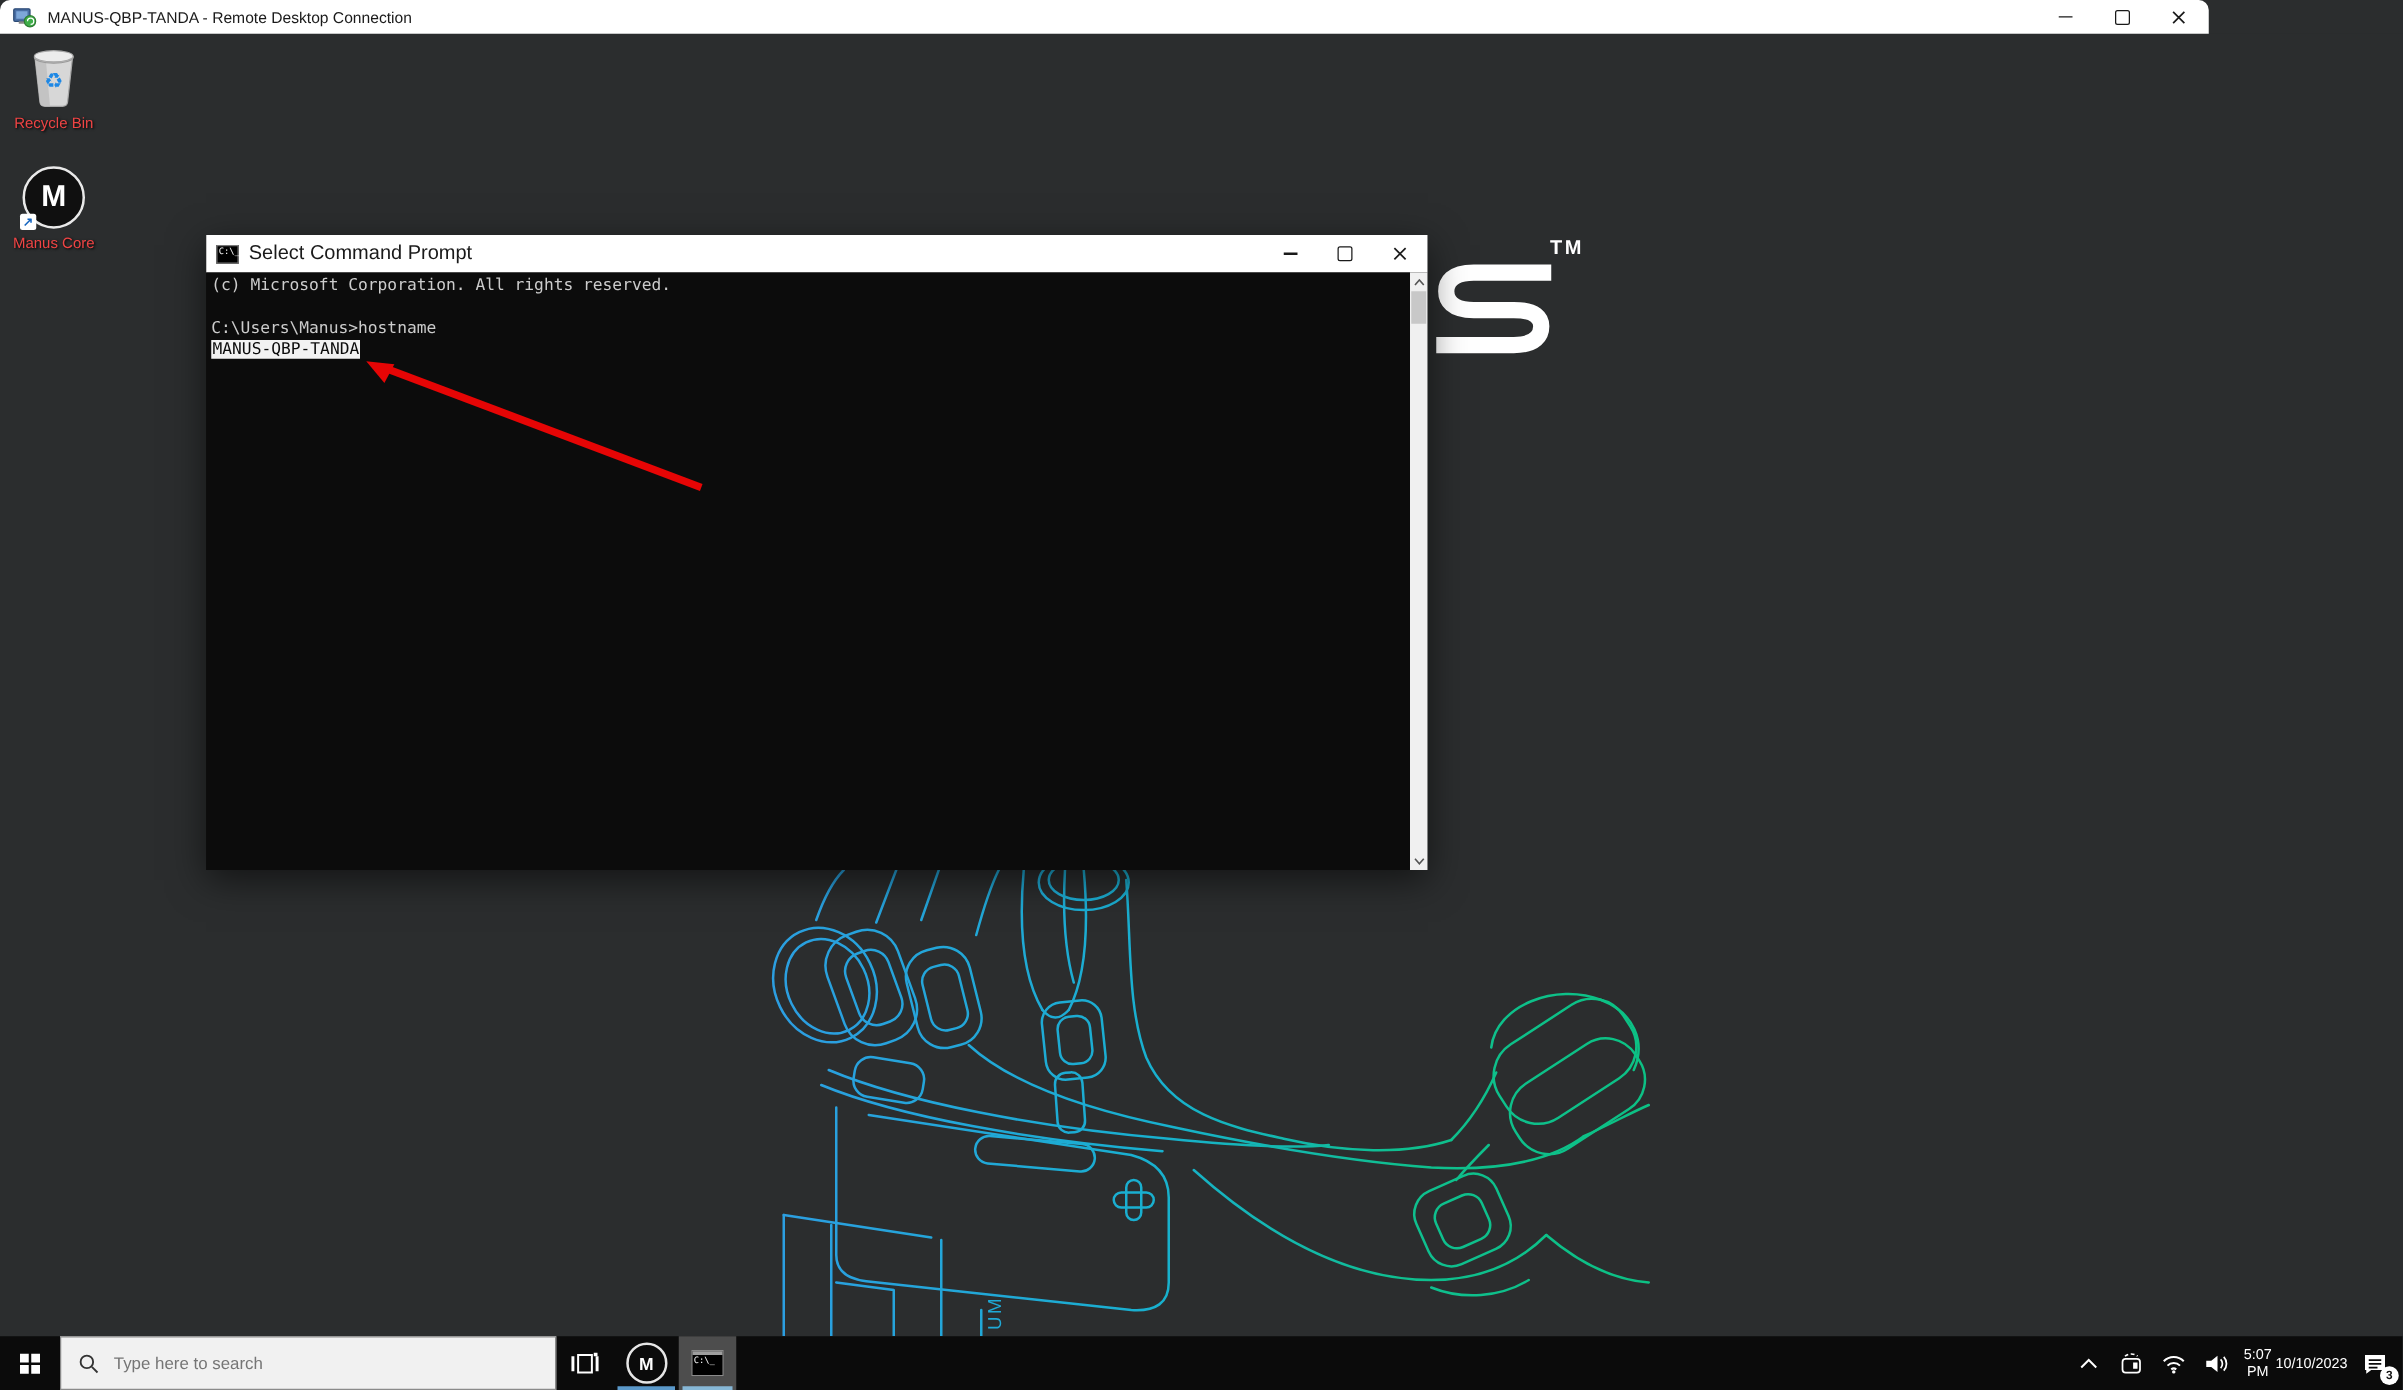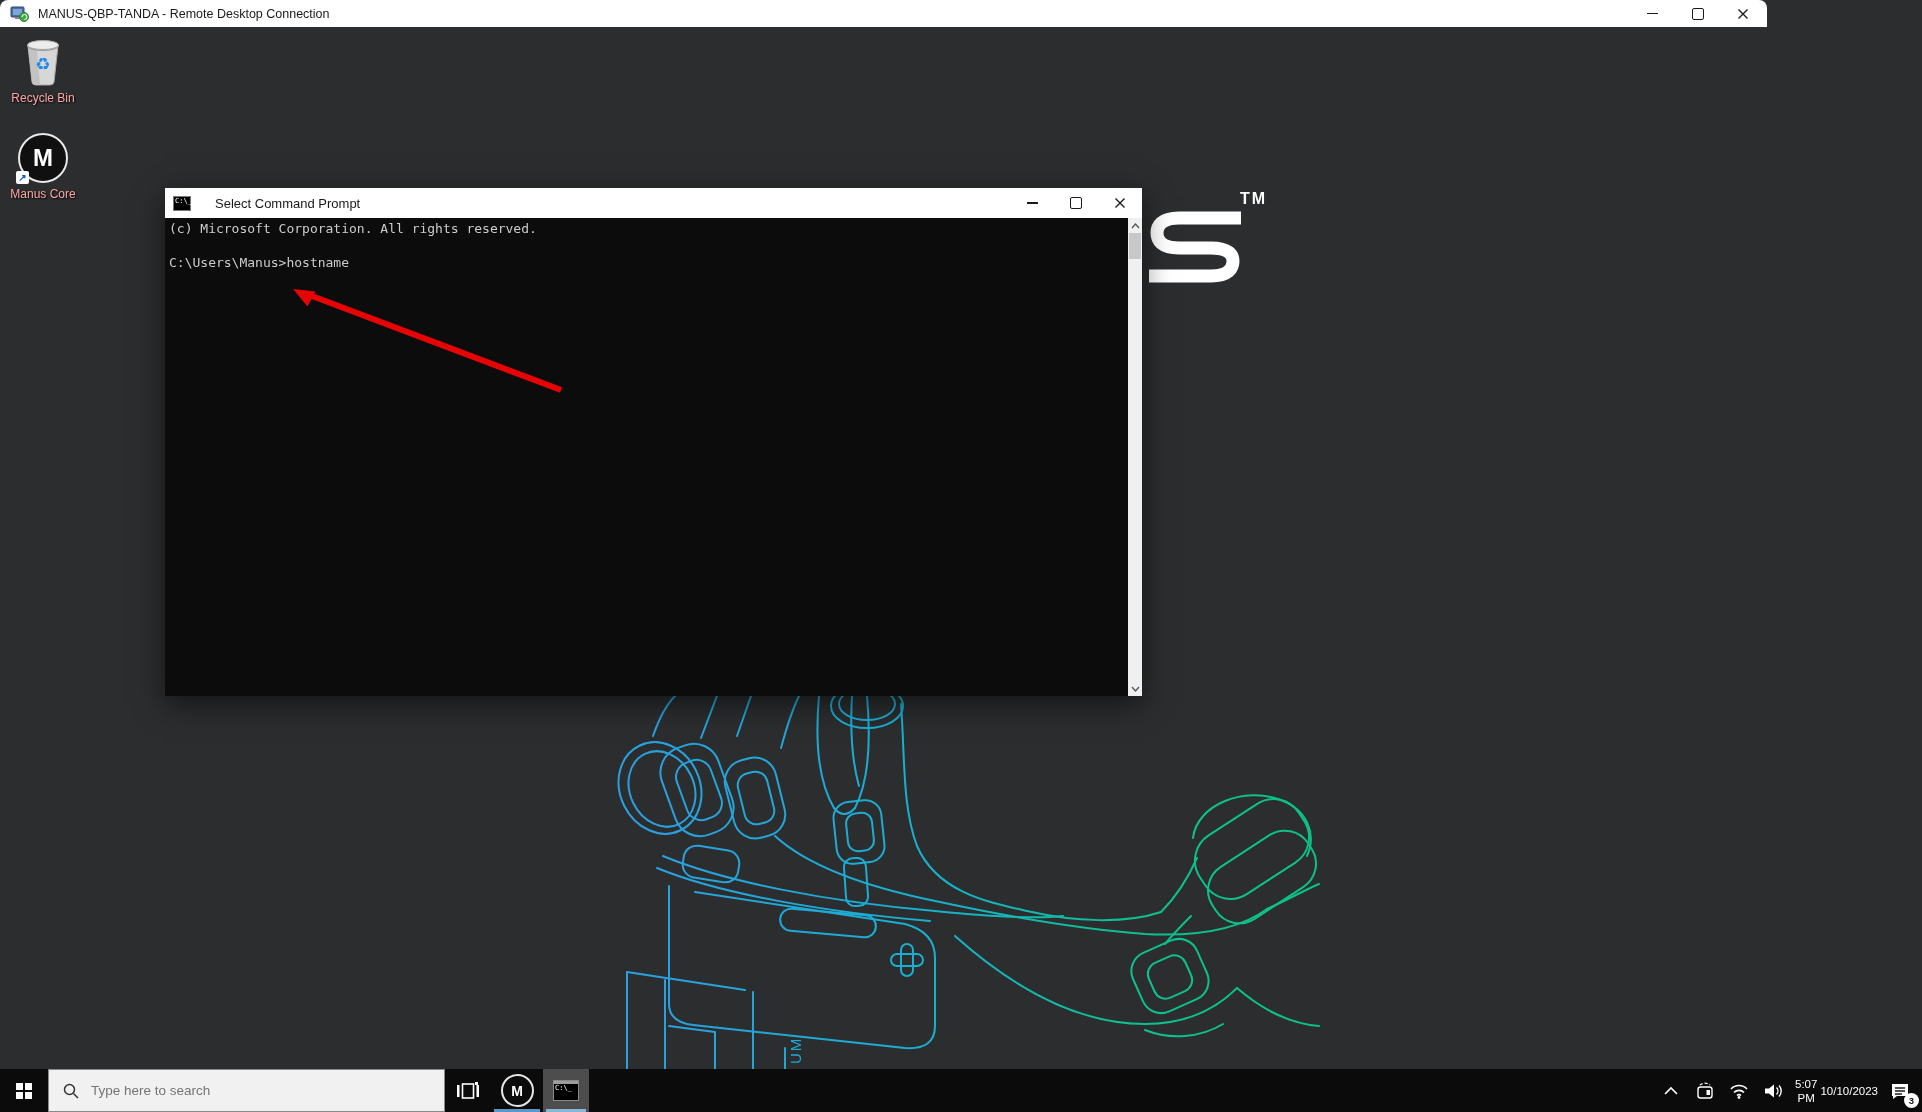--- a/index.html
+++ b/index.html
@@ -8,33 +8,33 @@
   #rdp-titlebar{position:absolute;left:0;top:0;width:1767px;height:27px;background:#ffffff;
     border-bottom:1px solid #d6d6d6;border-radius:8px 8px 0 0;display:flex;align-items:center;}
   #rdp-title{font-size:12.5px;color:#1a1a1a;margin-left:8px;}
   .winctl{display:flex;align-items:center;justify-content:center;width:45px;height:27px;}
   #rdp-controls{position:absolute;right:2px;top:0;display:flex;}
   .bar-min{width:11px;height:1.6px;background:#1a1a1a;}
   .box-max{width:10px;height:10px;border:1.4px solid #1a1a1a;border-radius:2px;}
   
   #desktop{position:absolute;left:0;top:27px;width:1922px;height:1042px;background:#2b2d2e;overflow:hidden;}
   .dicon{position:absolute;width:86px;text-align:center;cursor:default;}
-  .dicon .lbl{margin-top:4px;font-size:12px;color:#fca5a5;text-shadow:1px 1px 2px #000;}
+  .dicon .lbl{margin-top:4px;font-size:12px;color:#ef4444;text-shadow:1px 1px 2px #000;}
   #manus-core-circle{width:46px;height:46px;border-radius:50%;background:#101010;border:2.5px solid #e9e9e9;
     margin:0 auto;display:flex;align-items:center;justify-content:center;position:relative;}
   #manus-core-circle .mletter{color:#fff;font-size:24px;font-weight:bold;}
   .shortcut-badge{position:absolute;left:-4px;bottom:-3px;width:13px;height:13px;background:#fff;border-radius:2px;
     display:flex;align-items:center;justify-content:center;font-size:10px;font-weight:bold;color:#1565c0;}
   
   #wall-tm{position:absolute;left:1240px;top:163px;color:#fff;font-size:16px;font-weight:bold;letter-spacing:2px;}
   
   #cmd-window{position:absolute;left:165px;top:161px;width:977px;height:508px;background:#0c0c0c;
     box-shadow:0 8px 28px rgba(0,0,0,.55);}
   #cmd-titlebar{position:absolute;left:0;top:0;width:977px;height:30px;background:#ffffff;display:flex;align-items:center;}
-  #cmd-title{font-size:13px;color:#1a1a1a;margin-left:24px;}
+  #cmd-title{font-size:16px;color:#1a1a1a;margin-left:8px;}
   #cmd-controls{position:absolute;right:0;top:0;display:flex;}
   .cmdicon{width:18px;height:15px;background:#000;border:1px solid #777;margin-left:8px;
     font-family:"DejaVu Sans Mono",monospace;font-size:7px;color:#fff;line-height:7px;padding:1px;box-sizing:border-box;}
   #console{position:absolute;left:0;top:30px;width:963px;height:478px;background:#0c0c0c;
     padding:3px 0 0 4px;box-sizing:border-box;font-family:"DejaVu Sans Mono",monospace;
     font-size:13px;color:#cccccc;}
   .cline{height:17px;white-space:pre;}
   .sel{background:#f2f2f2;color:#0c0c0c;padding:0 1px;}
   .cursor{display:inline-block;width:8px;height:3px;background:#e8e8e8;margin-left:1px;vertical-align:baseline;}
   #cmd-scrollbar{position:absolute;right:0;top:30px;width:14px;height:478px;background:#f0f0f0;}
@@ -193,20 +193,21 @@
           <svg width="12" height="12">
               <path d="M1.5 1.5 L10.5 10.5 M10.5 1.5 L1.5 10.5" stroke="#1a1a1a" stroke-width="1.4"></path>
             </svg>
         </div>
       </div>
     </div>
     <div id="console">
       <div class="cline">(c) Microsoft Corporation. All rights reserved.</div>
       <div class="cline"></div>
       <div class="cline">C:\Users\Manus&gt;hostname</div>
+      <div class="cline"><span class="sel">MANUS-QBP-TANDA</span></div>
       <div class="cline"></div>
     </div>
     <div id="cmd-scrollbar">
       <div class="sb-arrow" style="top:0">
         <svg width="9" height="6">
             <polyline points="1,5 4.5,1 8,5" fill="none" stroke="#555" stroke-width="1.3"></polyline>
           </svg>
       </div>
       <div id="sb-thumb"></div>
       <div class="sb-arrow" style="bottom:0">

